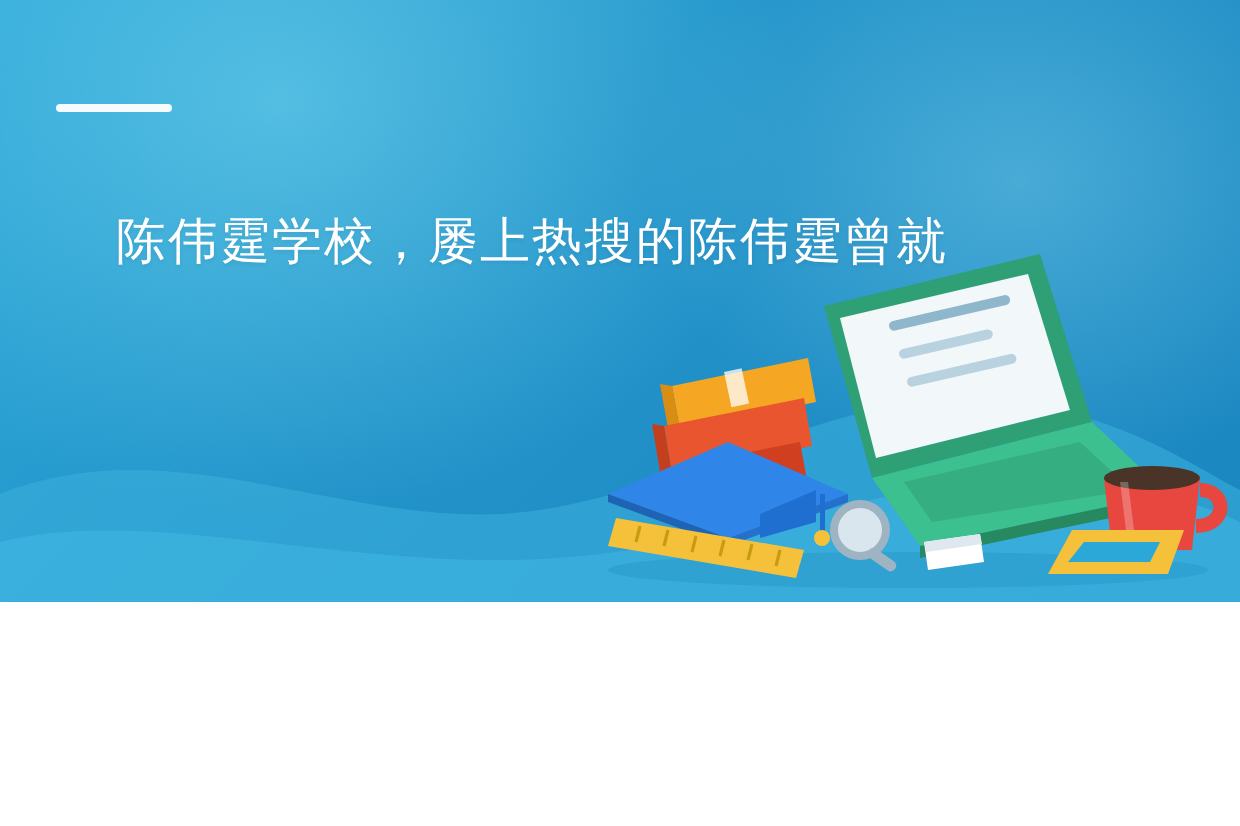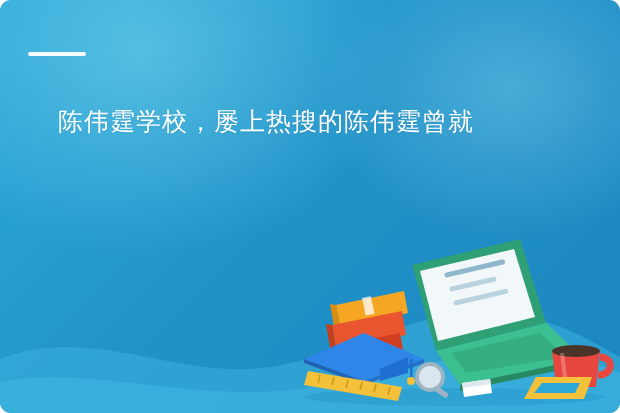--- a/index.html
+++ b/index.html
@@ -3,25 +3,24 @@
 <meta charset="utf-8">
 <style>
   html, body {
     margin: 0;
     padding: 0;
     background: #ffffff;
   }
   #poster {
     position: relative;
     width: 620px;
-    height: 413px;
+    height: 301px;
     overflow: hidden;
     background: linear-gradient(135deg, #2ca8d8 0%, #2293c9 45%, #1b86c0 100%);
     font-family: "Liberation Sans", sans-serif;
-    border-radius: 11px;
   }
   
   .glow {
     position: absolute;
     left: -120px;
     top: -160px;
     width: 520px;
     height: 420px;
     background: radial-gradient(ellipse at center, rgba(120,215,240,0.55) 0%, rgba(120,215,240,0.0) 70%);
     pointer-events: none;

